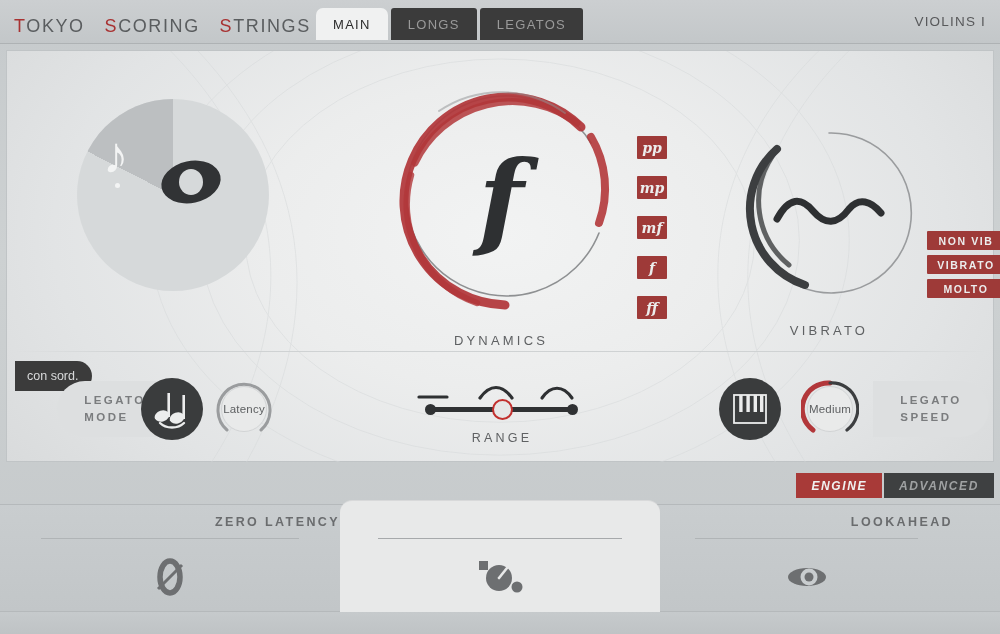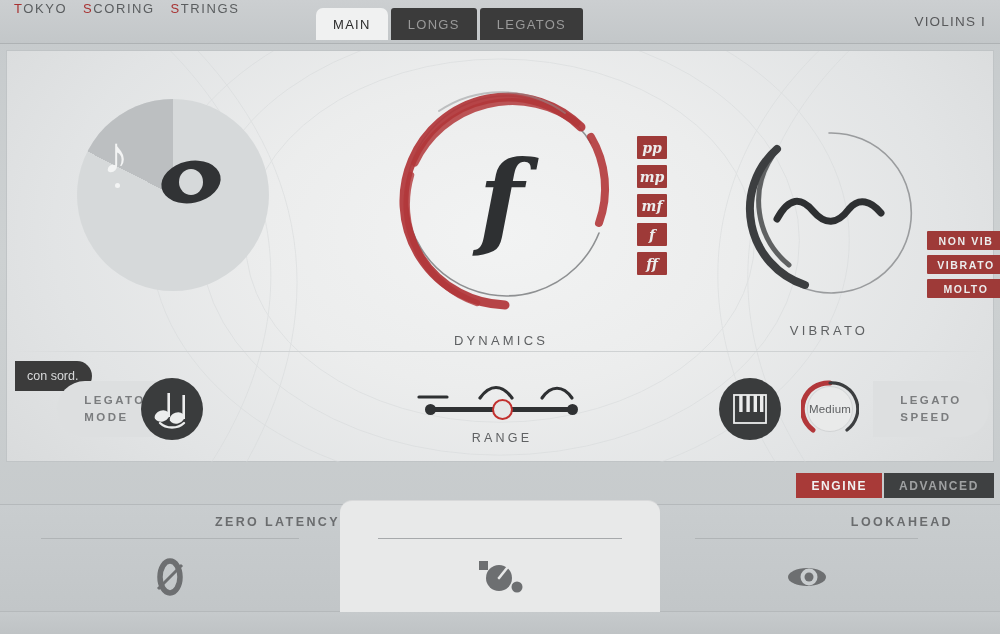--- a/index.html
+++ b/index.html
@@ -15,22 +15,22 @@
     background: linear-gradient(180deg,#c6cacc 0%, #cdd1d2 40%, #c4c8ca 100%);
   }
 
   
   .header {
     position: absolute; left:0; top:0; width:1000px; height:44px;
     background: linear-gradient(180deg,#cccfd1 0%, #c3c7c9 100%);
     border-bottom: 1px solid #aeb2b4;
   }
   .logo {
-    position:absolute; left:14px; top:1px;
-    font-size:13px; letter-spacing:1.6px;
+    position:absolute; left:14px; top:16px;
+    font-size:18px; letter-spacing:1.6px;
     color:#5a5d5f; font-weight:400; white-space:nowrap;
   }
   .logo .r { color:#a83232; }
   .tabs { position:absolute; left:316px; top:8px; display:flex; height:30px; }
   .tab {
     height:30px; padding:16px 17px; display:flex; align-items:center; justify-content:center;
     font-size:13px; letter-spacing:1.3px; color:#9a9a9a;
     background:#3b3b3b; margin-right:3px;
     border-top-left-radius:3px; border-top-right-radius:3px;
     cursor:pointer; font-weight:500;
@@ -96,21 +96,21 @@
   }
 
   
   .dyn-ring { position:absolute; left:0; top:0; width:232px; height:232px; }
   .f-glyph {
     position:absolute; left:0; top:0; width:232px; height:232px;
     display:flex; align-items:center; justify-content:center;
     font-family:"DejaVu Serif", serif; font-style:italic; font-weight:700;
     font-size:105px; color:#2e3032; line-height:1;
   }
-  .dyn-buttons { position:absolute; display:flex; flex-direction:column; gap:6px; }
+  .dyn-buttons { position:absolute; display:flex; flex-direction:column; gap:17px; }
   .dyn-btn {
     width:30px; height:23px; background:#9e3a38;
     display:flex; align-items:center; justify-content:center;
     color:#eceded; font-family:"DejaVu Serif", serif;
     font-style:italic; font-weight:700; font-size:14px;
     cursor:pointer; border-radius:1px;
   }
 
   
   .vib-ring { position:absolute; left:0; top:0; width:172px; height:172px; }
@@ -165,21 +165,21 @@
   }
   .range-label {
     position:absolute; left:0; top:68px; width:210px; text-align:center;
     font-size:12.5px; letter-spacing:3.2px; color:#5f6163; font-weight:500;
   }
 
   
   .engine-tabs { position:absolute; right:6px; top:473px; display:flex; gap:2px; }
   .etab {
     height:25px; padding:0 15px; display:flex; align-items:center; justify-content:center;
-    font-size:12px; letter-spacing:1.6px; font-weight:600; cursor:pointer;
+    font-size:12px; letter-spacing:1.6px; font-weight:600; cursor:pointer;font-style:italic;
   }
   .etab.on { background:#a83a38; color:#f0f1f1; }
   .etab.off{ background:#3e4041; color:#9fa1a2; }
 
   .engine-strip {
     position:absolute; left:0; top:504px; width:1000px; height:108px;
     background:linear-gradient(180deg,#c9cdcf 0%, #c2c6c8 100%);
     border-top:1px solid #b5b9bb; border-bottom:1px solid #b5b9bb;
   }
   .engine-opt {
@@ -313,20 +313,26 @@
       </div>
       <div class="dark-circle" style="left:134px; top:25px;">
         <svg width="36" height="40" viewBox="0 0 36 40">
           <ellipse cx="8" cy="27" rx="7.5" ry="5.5" fill="#eceded" transform="rotate(-18 8 27)"></ellipse>
           <rect x="13.4" y="4" width="2.6" height="24" fill="#eceded"></rect>
           <ellipse cx="23" cy="29" rx="7.5" ry="5.5" fill="#eceded" transform="rotate(-18 23 29)"></ellipse>
           <rect x="28.4" y="6" width="2.6" height="24" fill="#eceded"></rect>
           <path d="M6,34 C12,40 24,40 30,34" fill="none" stroke="#eceded" stroke-width="2.4" stroke-linecap="round"></path>
         </svg>
       </div>
+      <div class="knob" style="left:208px; top:27px;">
+        <svg width="58" height="58" viewBox="0 0 58 58" style="position:absolute;left:0;top:0;">
+          <path d="M12,50 A26,26 0 1,1 46,50" fill="none" stroke="#9a9c9e" stroke-width="3" stroke-linecap="round"></path>
+        </svg>
+        <div class="knob-face">Latency</div>
+      </div>
 
       <div class="range-wrap">
         <svg width="210" height="40" viewBox="0 0 210 40" style="position:absolute;left:0;top:8px;">
           <line x1="22" y1="26" x2="50" y2="26" stroke="#2e3032" stroke-width="3.2" stroke-linecap="round"></line>
           <path d="M83,27 C93,13 105,13 115,27" fill="none" stroke="#2e3032" stroke-width="3.2" stroke-linecap="round"></path>
           <path d="M145,27 C154,14 166,14 175,27" fill="none" stroke="#2e3032" stroke-width="3.2" stroke-linecap="round"></path>
         </svg>
         <div class="slider-track"></div>
         <div class="slider-cap" style="left:28px;"></div>
         <div class="slider-cap" style="left:170px;"></div>

